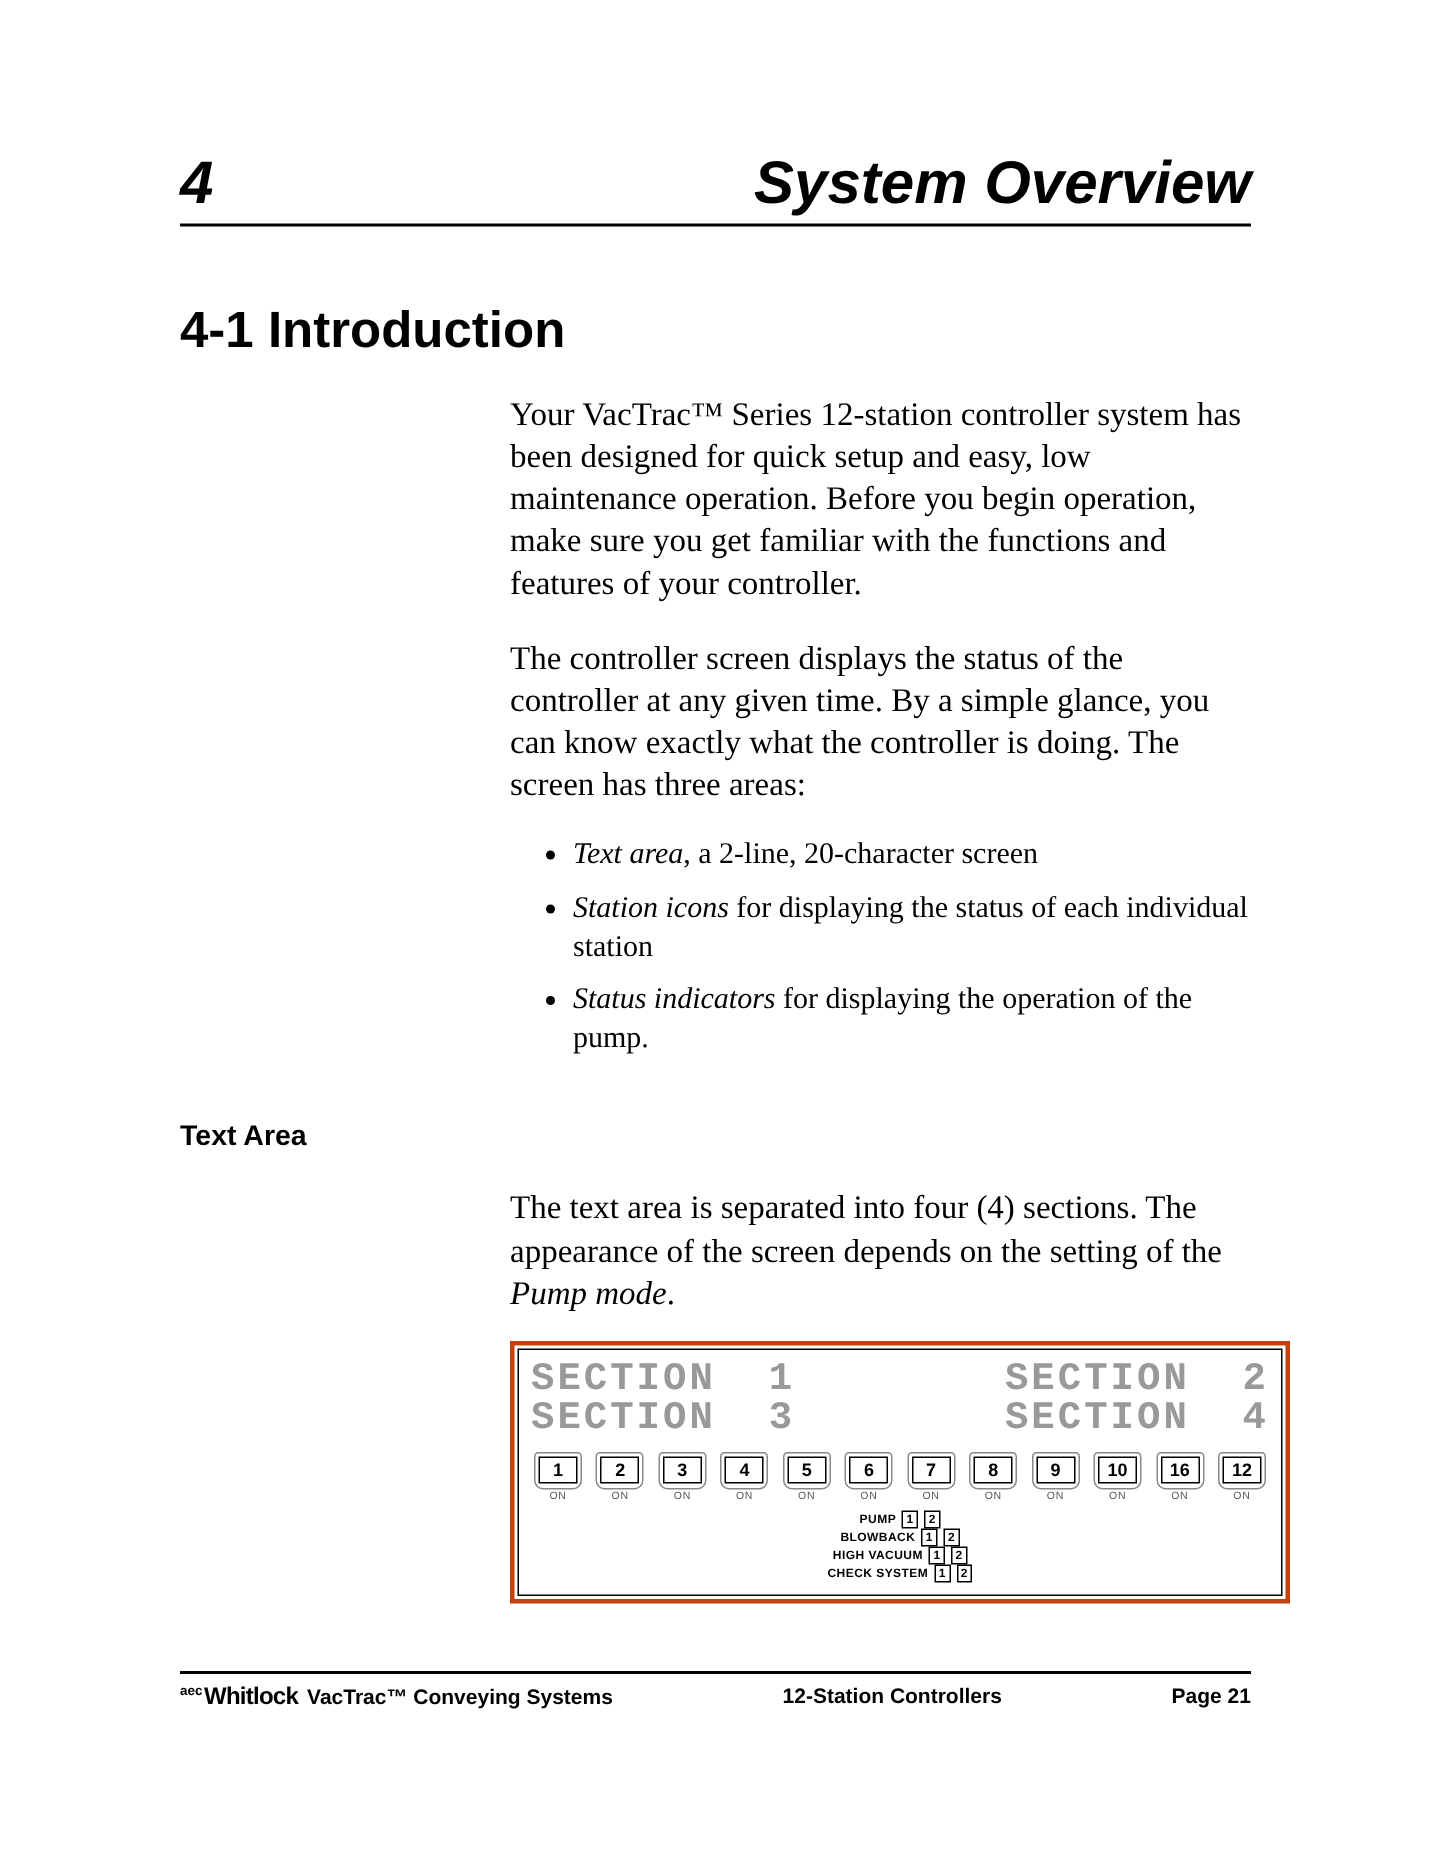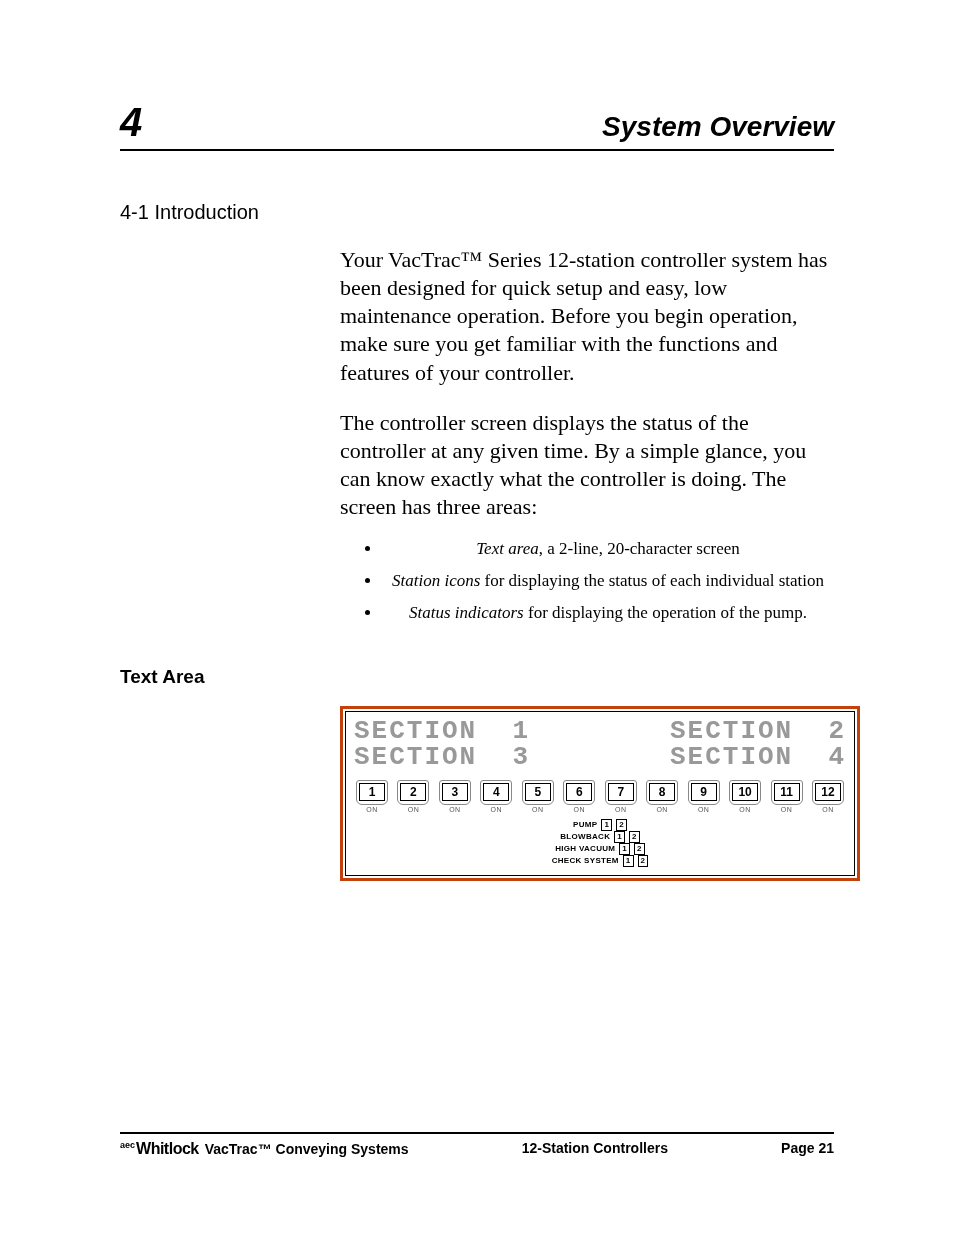--- a/index.html
+++ b/index.html
@@ -29,47 +29,46 @@
   .chapter-num {
     font-family: Arial, Helvetica, sans-serif;
     font-weight: bold;
     font-style: italic;
     font-size: 40px;
   }
   .chapter-title {
     font-family: Arial, Helvetica, sans-serif;
     font-weight: bold;
     font-style: italic;
-    font-size: 28px;
+    font-size: 40px;
   }
   .section-h {
     font-family: Arial, Helvetica, sans-serif;
-    font-weight: normal;
-    font-size: 20px;
+    font-weight: bold;
+    font-size: 34px;
     margin-top: 42px;
     margin-bottom: 18px;
   }
   .sub-h {
     font-family: Arial, Helvetica, sans-serif;
     font-weight: bold;
     font-size: 19px;
     margin-top: 42px;
     margin-bottom: 18px;
   }
   .body-p {
     margin-left: 220px;
     font-size: 22px;
     line-height: 1.28;
     margin-bottom: 10px;
   }
   ul.body-list {
     margin-left: 220px;
     padding-left: 42px;
-    font-size: 17px;
-    text-align: center;
+    font-size: 20px;
   }
   ul.body-list li {
     margin-bottom: 10px;
     line-height: 1.28;
   }
   .italic { font-style: italic; }
 
   
   .panel-outer {
     margin-left: 220px;
@@ -150,21 +149,21 @@
     height: 10px;
     font-weight: bold;
     font-family: Arial, sans-serif;
   }
 
   
   .footer {
     position: absolute;
     left: 120px;
     right: 120px;
-    bottom: 77px;
+    bottom: 94px;
     border-top: 2px solid #000;
     padding-top: 6px;
     display: flex;
     justify-content: space-between;
     font-family: Arial, Helvetica, sans-serif;
     font-size: 14px;
     font-weight: bold;
   }
   .footer .left {
     display: flex;
@@ -205,20 +204,23 @@
     </li>
     <li>
       <span class="italic">Station icons</span><span> for displaying the status of each individual station</span>
     </li>
     <li>
       <span class="italic">Status indicators</span><span> for displaying the operation of the pump.</span>
     </li>
   </ul>
 
   <div class="sub-h">Text Area</div>
+  <p class="body-p">
+    <span>The text area is separated into four (4) sections. The appearance of the screen depends on the setting of the </span><span class="italic">Pump mode</span><span>.</span>
+  </p>
 
   <div class="panel-outer">
     <div class="panel-inner">
       <div class="lcd-row">
         <span>SECTION  1</span>
         <span>SECTION  2</span>
       </div>
       <div class="lcd-row">
         <span>SECTION  3</span>
         <span>SECTION  4</span>
@@ -281,21 +283,21 @@
             <div class="on">ON</div>
           </div>
         <div class="station">
             <div class="boxwrap">
               <div class="numbox">10</div>
             </div>
             <div class="on">ON</div>
           </div>
         <div class="station">
             <div class="boxwrap">
-              <div class="numbox">11</div>
+              <div class="numbox">16</div>
             </div>
             <div class="on">ON</div>
           </div>
         <div class="station">
             <div class="boxwrap">
               <div class="numbox">12</div>
             </div>
             <div class="on">ON</div>
           </div>
       </div>

